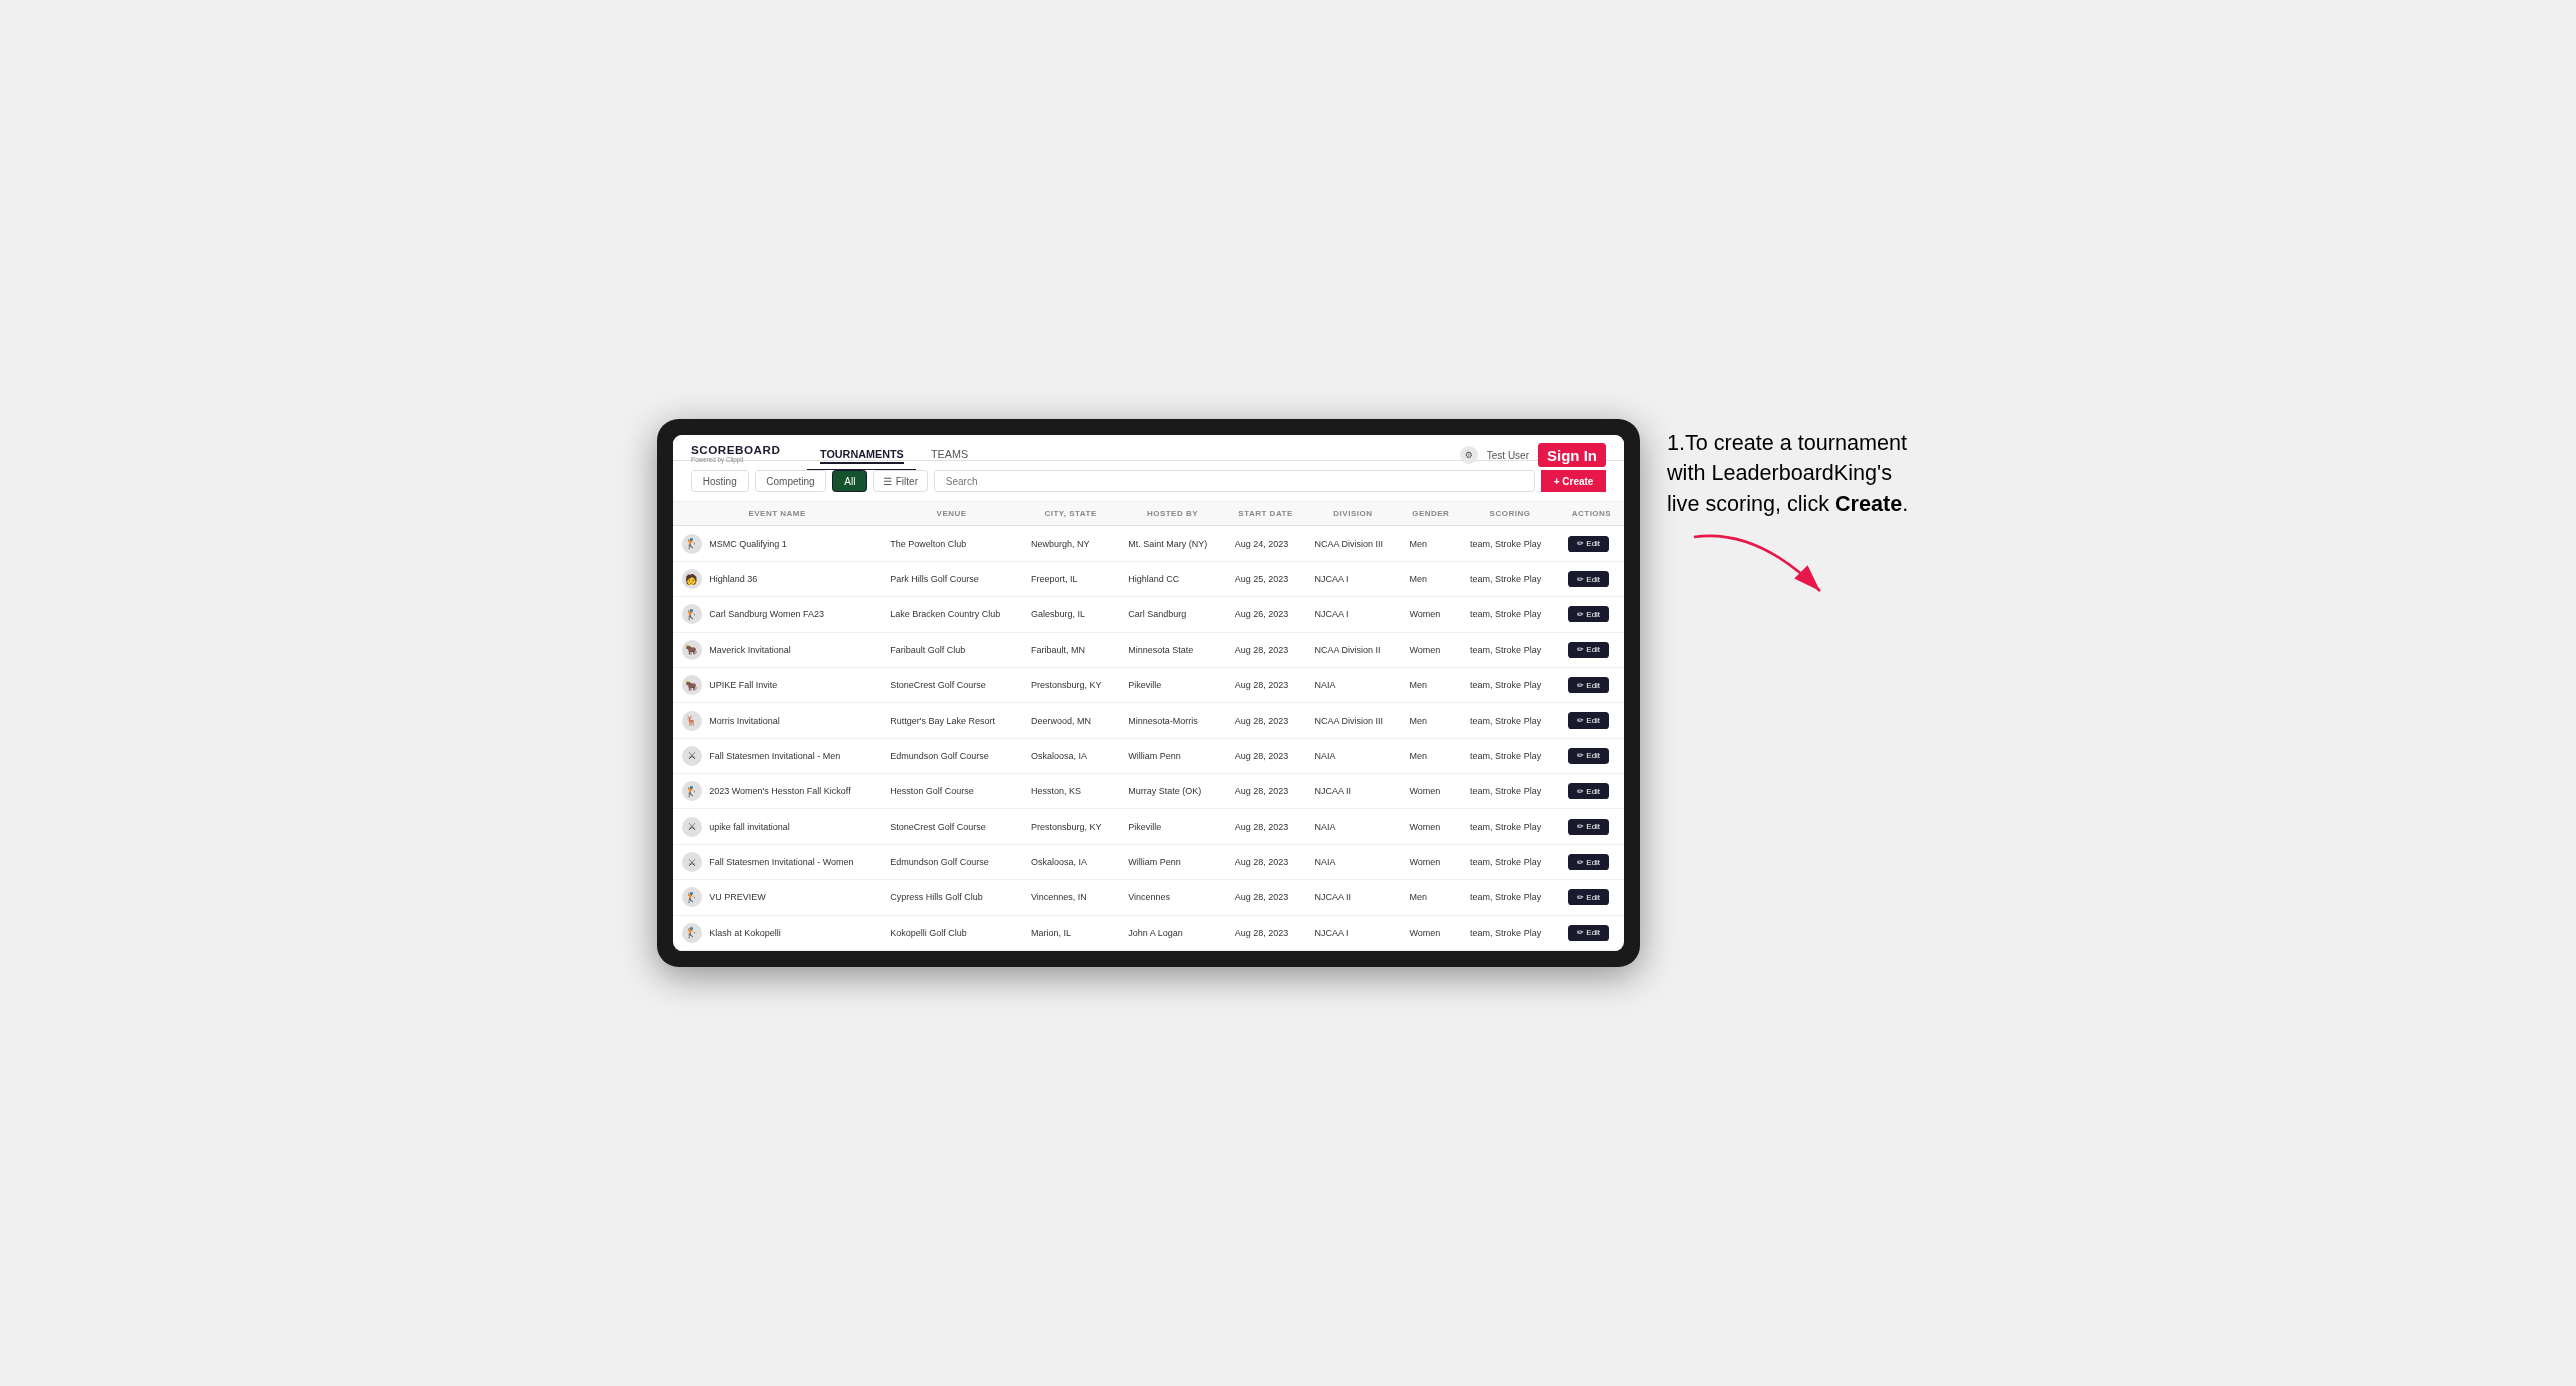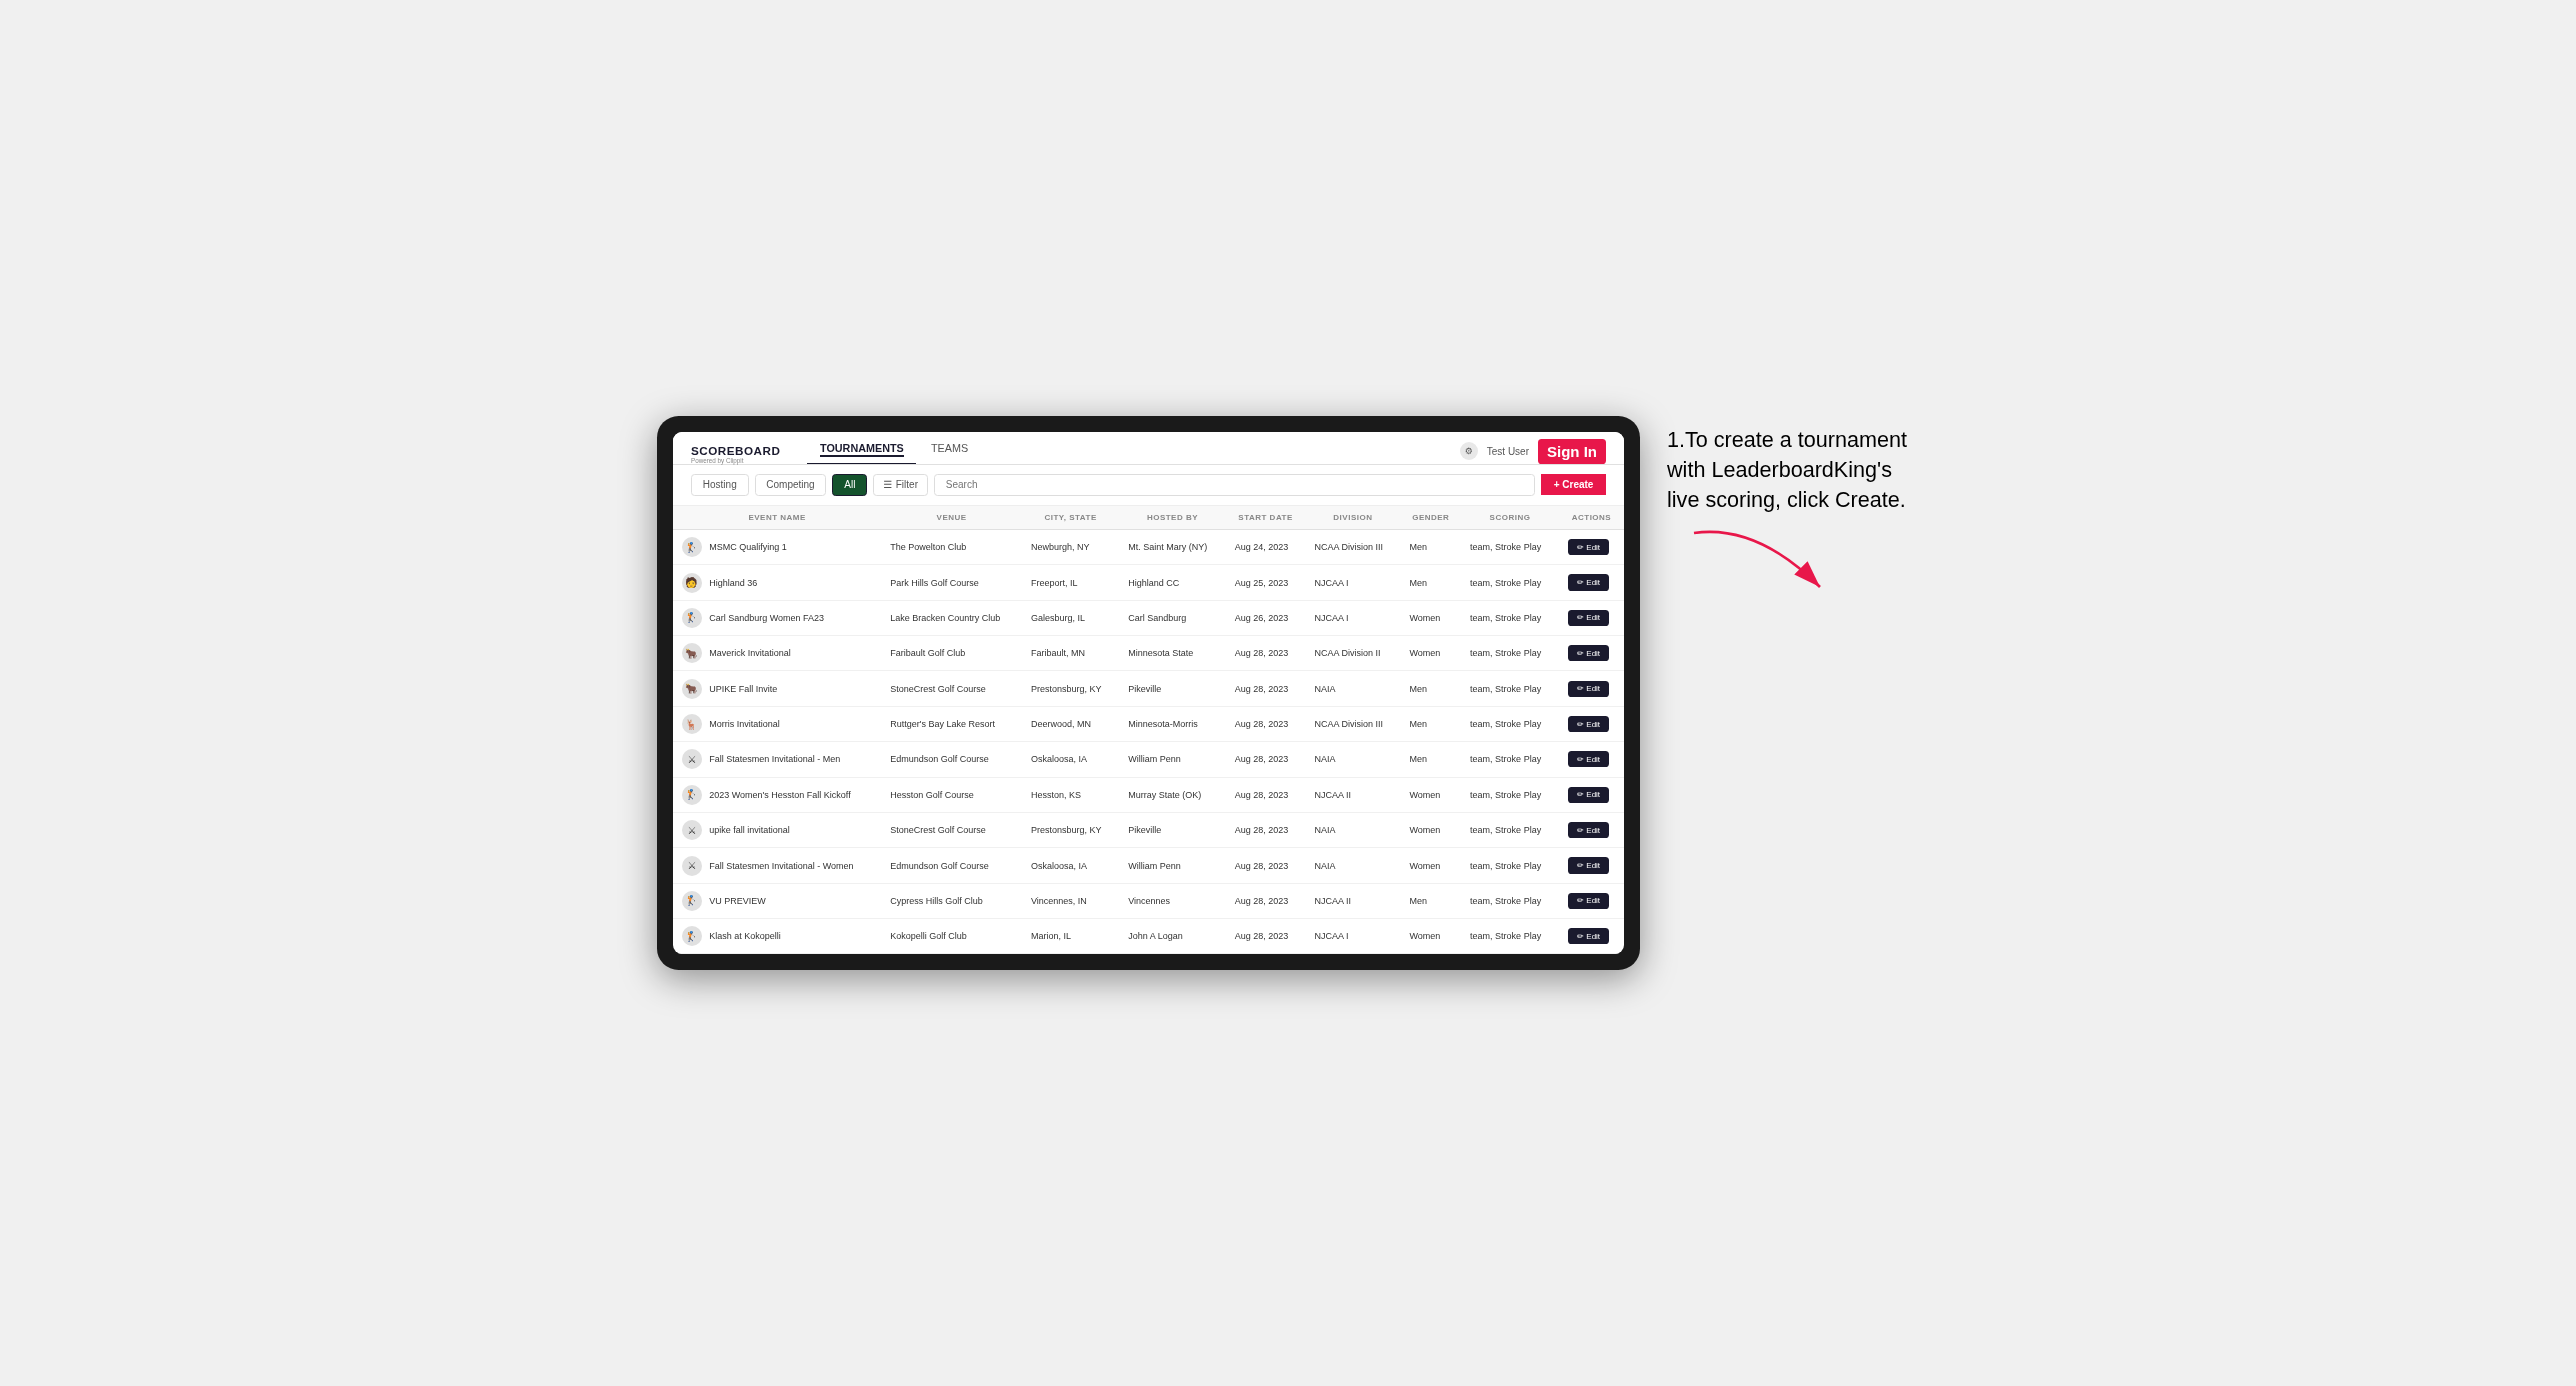--- a/index.html
+++ b/index.html
@@ -32,24 +32,24 @@
 
     .tablet-screen {
       background: #fff;
       border-radius: 9px;
       overflow: hidden;
     }
 
     .nav-bar {
       background: #fff;
       border-bottom: 0.9px solid #e0e0e0;
-      padding: 0 18px;
-      display: flex;
-      align-items: flex-end;
-      height: 33px;
+      padding: 8px 18px;
+      display: flex;
+      align-items: flex-start;
+      height: 26px;
     }
 
     .logo-area {
       display: flex;
       flex-direction: column;
       margin-right: 27px;
     }
 
     .logo-text {
       font-size: 11.7px;
@@ -235,21 +235,21 @@
       padding-top: 9px;
     }
 
     .annotation-text {
       font-size: 21.6px;
       line-height: 1.4;
       color: #000;
     }
 
     .annotation-text strong {
-      font-weight: 400;
+      font-weight: 700;
     }
 
     
     .red-arrow {
       display: block;
     }
 
     .sign-in-btn {
       background: #e8174a;
       color: #fff;

